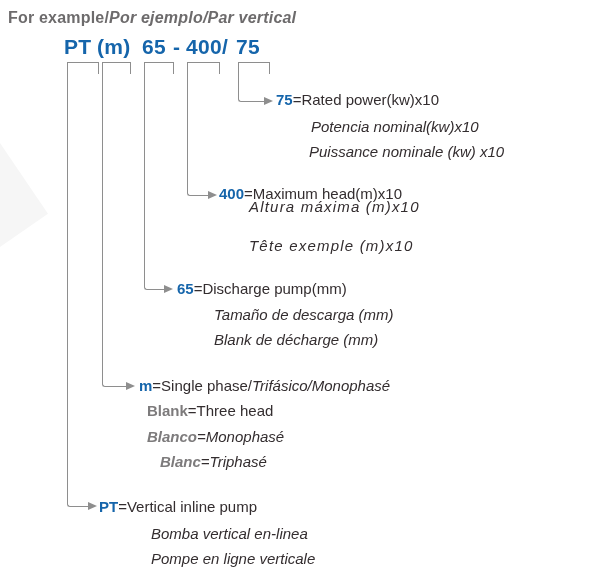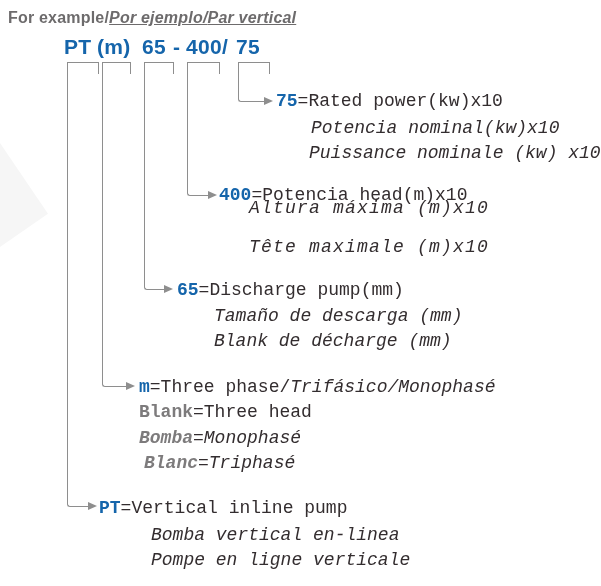--- a/index.html
+++ b/index.html
@@ -13,21 +13,21 @@
   .watermark{
     left:0;top:143px;width:48px;height:104px;
     background:var(--watermark,#f6f6f6);
     clip-path:polygon(0 0,100% 68%,0 100%);
   }
   
   .header{
     left:8px;top:9px;font-size:16px;font-weight:700;
     color:var(--header_gray,#6d6b6c);white-space:nowrap;letter-spacing:.2px;
   }
-  .header .it{font-style:italic;text-decoration:underline;}
+  .header .it{font-style:italic;}
   
   .code-token{
     top:35px;font-size:21px;font-weight:700;color:var(--accent,#1565ab);
     white-space:nowrap;letter-spacing:.3px;
   }
   
   .staple{
     top:62px;height:11px;
     border-left:1.5px solid var(--line,#8e8e8e);
     border-top:1.5px solid var(--line,#8e8e8e);
@@ -38,23 +38,23 @@
     border-left:1.5px solid var(--line,#8e8e8e);
     border-bottom:1.5px solid var(--line,#8e8e8e);
     border-bottom-left-radius:3px;
   }
   .arrowhead{
     width:0;height:0;
     border-top:4px solid transparent;border-bottom:4px solid transparent;
     border-left:9px solid var(--line,#8e8e8e);
   }
   
-  .line{font-size:18px;color:var(--dark,#332d2f);white-space:nowrap;line-height:1.1;font-family:Liberation Mono, monospace;}
+  .line{font-size:15px;color:var(--dark,#332d2f);white-space:nowrap;line-height:1.1;}
   .key{color:var(--accent,#1565ab);font-weight:700;}
-  .muted{color:var(--muted,#7d7b7c);font-weight:700;}
+  .muted{color:var(--muted,#7d7b7c);font-weight:700;margin-left:8px;}
   .it{font-style:italic;}
   .spaced{letter-spacing:1.2px;}
 </style>
 </head>
 <body>
 
 <div class="abs watermark"></div>
 
 <div class="abs header"><span>For example/</span><span class="it">Por ejemplo/</span><span class="it">Par vertical</span></div>
 
@@ -84,28 +84,28 @@
 <div class="abs connector" style="left:102px;top:62px;width:28px;height:324px"></div>
 <div class="abs arrowhead" style="left:126px;top:382px"></div>
 
 <div class="abs connector" style="left:67px;top:62px;width:25px;height:444px"></div>
 <div class="abs arrowhead" style="left:88px;top:502px"></div>
 
 <div class="abs line" style="left:276px;top:92px"><span class="key">75</span><span>=Rated power(kw)x10</span></div>
 <div class="abs line it" style="left:311px;top:119px">Potencia nominal(kw)x10</div>
 <div class="abs line it" style="left:309px;top:144px">Puissance nominale (kw) x10</div>
 
-<div class="abs line" style="left:219px;top:186px"><span class="key">400</span><span>=Potencia head(m)x10</span></div>
+<div class="abs line" style="left:219px;top:186px"><span class="key">400</span><span>=Maximum head(m)x10</span></div>
 <div class="abs line it spaced" style="left:249px;top:199px">Altura máxima (m)x10</div>
-<div class="abs line it spaced" style="left:249px;top:238px">Tête maximale (m)x10</div>
+<div class="abs line it spaced" style="left:249px;top:238px">Tête exemple (m)x10</div>
 
 <div class="abs line" style="left:177px;top:281px"><span class="key">65</span><span>=Discharge pump(mm)</span></div>
 <div class="abs line it" style="left:214px;top:307px">Tamaño de descarga (mm)</div>
 <div class="abs line it" style="left:214px;top:332px">Blank de décharge (mm)</div>
 
-<div class="abs line" style="left:139px;top:378px"><span class="key">m</span><span>=Three phase/</span><span class="it">Trifásico/Monophasé</span></div>
+<div class="abs line" style="left:139px;top:378px"><span class="key">m</span><span>=Single phase/</span><span class="it">Trifásico/Monophasé</span></div>
 <div class="abs line" style="left:139px;top:403px"><span class="muted">Blank</span><span>=Three head</span></div>
-<div class="abs line it" style="left:139px;top:429px"><span class="muted">Bomba</span><span>=Monophasé</span></div>
-<div class="abs line it" style="left:144px;top:454px"><span class="muted">Blanc</span><span>=Triphasé</span></div>
+<div class="abs line it" style="left:139px;top:429px"><span class="muted">Blanco</span><span>=Monophasé</span></div>
+<div class="abs line it" style="left:152px;top:454px"><span class="muted">Blanc</span><span>=Triphasé</span></div>
 
 <div class="abs line" style="left:99px;top:499px"><span class="key">PT</span><span>=Vertical inline pump</span></div>
 <div class="abs line it" style="left:151px;top:526px">Bomba vertical en-linea</div>
 <div class="abs line it" style="left:151px;top:551px">Pompe en ligne verticale</div>
 
 </body></html>

